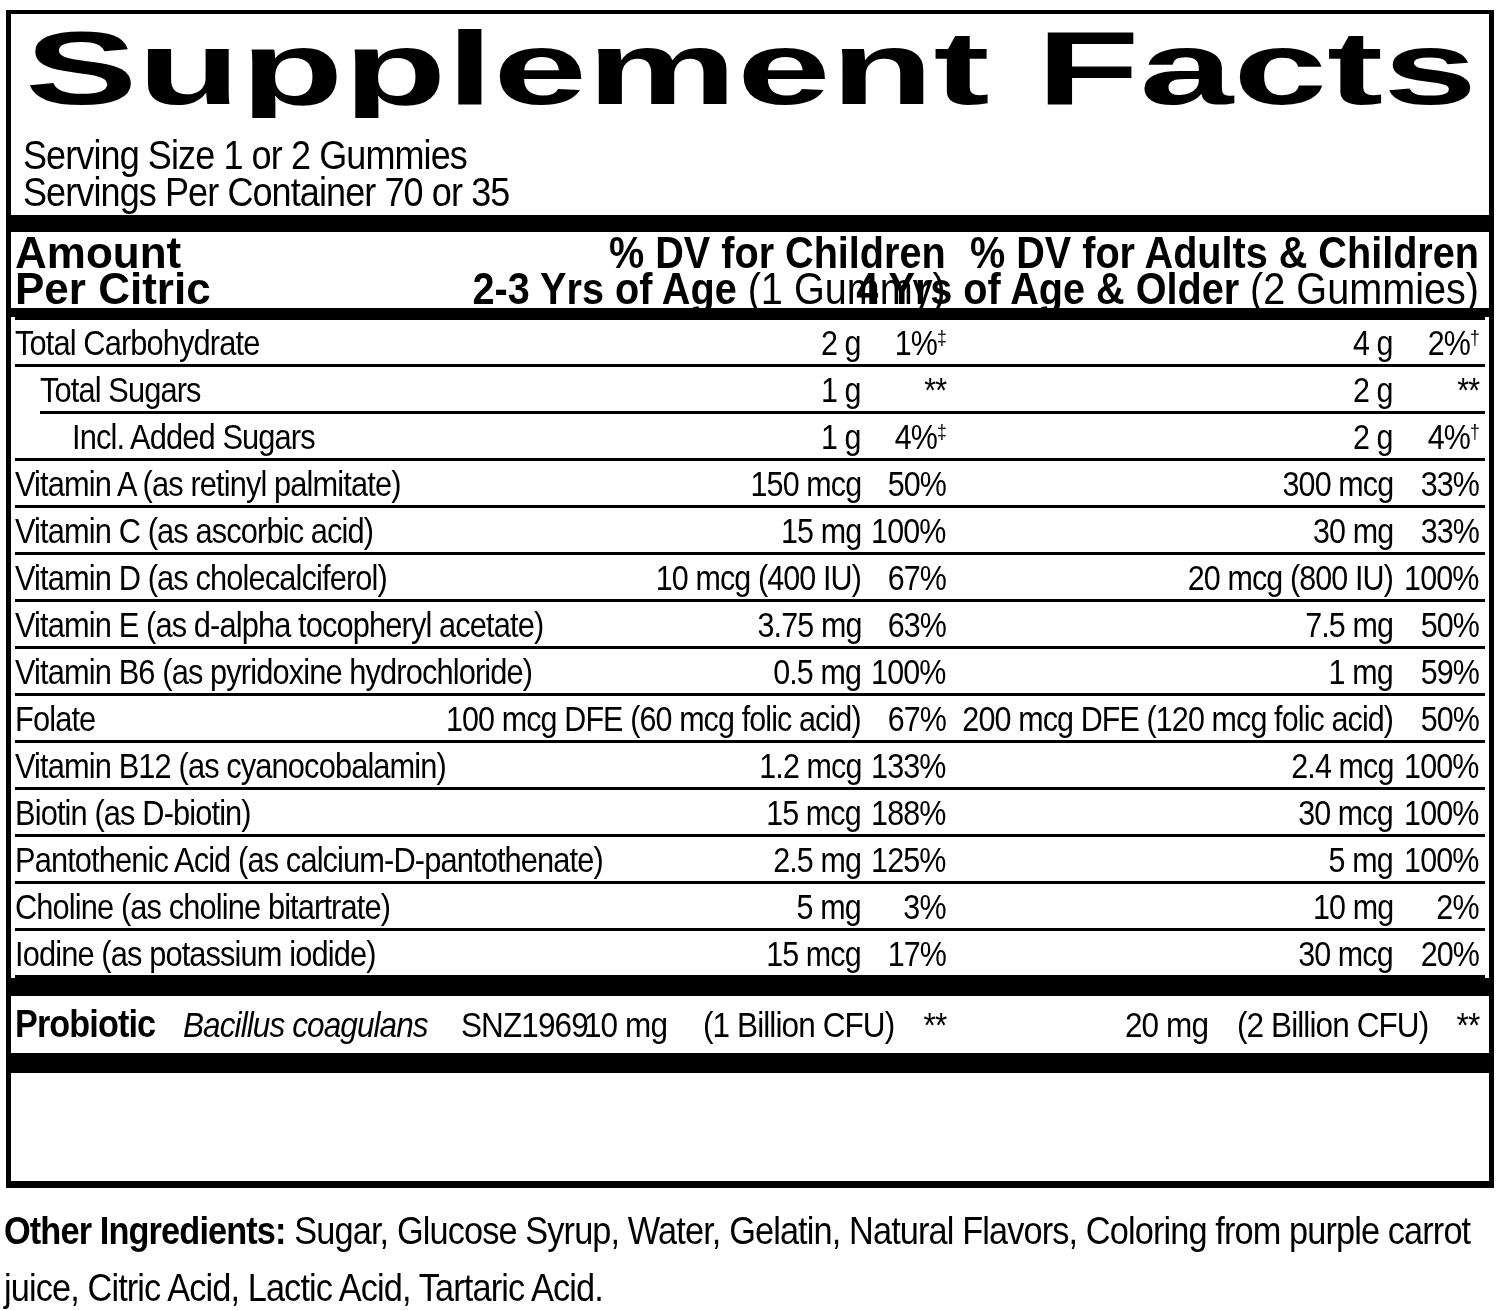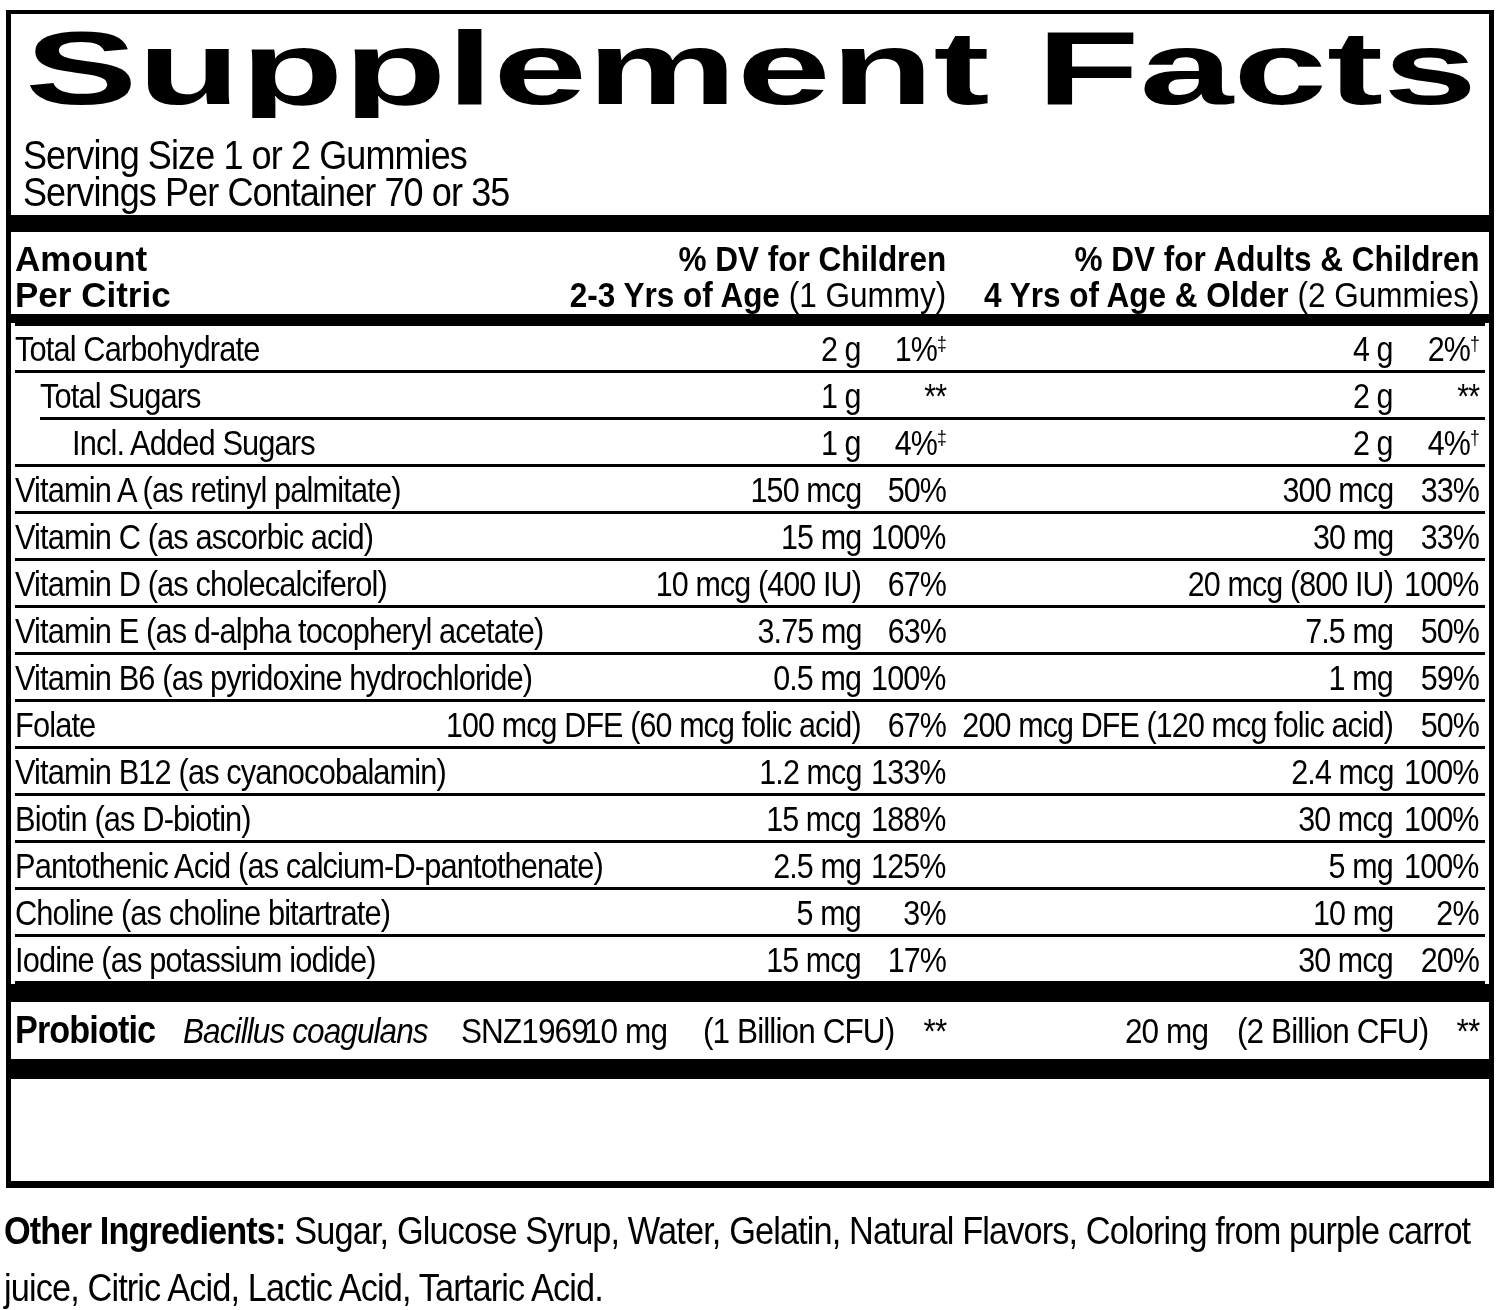--- a/index.html
+++ b/index.html
@@ -9,21 +9,21 @@
          border:5px solid #000;border-top-width:4px;border-bottom-width:7px;padding:0 4px;background:#fff;}
   .title-svg{display:block;margin-top:2px;}
   .serving-line{font-size:40px;line-height:37px;white-space:nowrap;letter-spacing:-1px;
                 transform:scaleX(.9);transform-origin:left center;margin-left:8px;}
   .serving-block{margin-top:19px;margin-bottom:4px;}
   .bar{background:#000;margin:0 -4px;}
   .bar-a{height:17px;}
   .bar-b{height:9px;}
   .bar-c{height:18px;}
   .bar-d{height:20px;}
-  .thead{position:relative;height:74px;font-weight:bold;font-size:35px;line-height:36px;padding-top:2px;margin-top:6px;}
+  .thead{position:relative;height:74px;font-weight:bold;font-size:44px;line-height:36px;padding-top:2px;}
   .h-amount{position:absolute;left:0;top:3px;}
   .h-child{position:absolute;right:539px;top:3px;text-align:right;white-space:nowrap;
            transform:scaleX(.9);transform-origin:right center;}
   .h-adult{position:absolute;right:6px;top:3px;text-align:right;white-space:nowrap;
            transform:scaleX(.9);transform-origin:right center;}
   .reg{font-weight:normal;}
   .rows{}
   .sep{height:3px;background:#000;}
   .t-row{position:relative;height:44px;line-height:46px;font-size:35px;}
   .lbl{display:inline-block;white-space:nowrap;letter-spacing:-1px;

